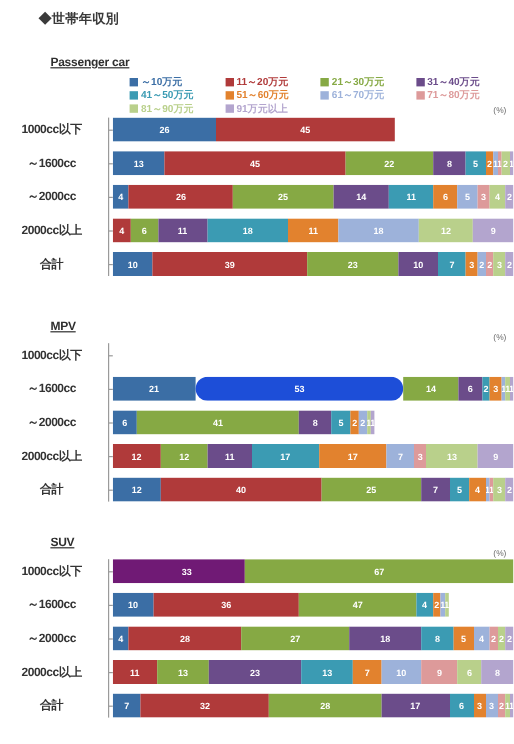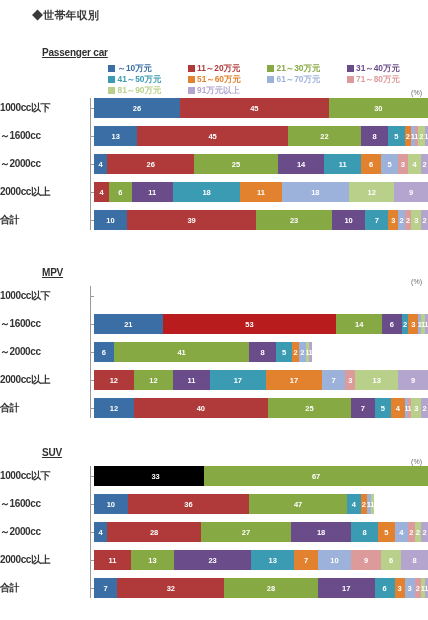--- a/index.html
+++ b/index.html
@@ -86,21 +86,21 @@
   .row {
     display: flex;
     align-items: center;
     height: 20px;
     margin-bottom: 8px;
     position: relative;
   }
   .row:last-child { margin-bottom: 0; }
   .row-label {
     width: 86px;
-    text-align: left;
+    text-align: center;
     padding-right: 4px;
     font-size: 10px;
     font-weight: bold;
     color: #333333;
     letter-spacing: -0.4px;
     flex: 0 0 auto;
   }
   .tick {
     width: 4px;
     height: 1px;
@@ -180,21 +180,20 @@
     <div class="plot">
       <span class="pct-label" style="top:-9px;">(%)</span>
       <div class="axis-line"></div>
       <div class="rows">
           <div class="row">
             <div class="row-label">1000cc以下</div>
             <div class="tick"></div>
             <div class="bar">
               <div class="seg" style="width: 25.7426%; background: rgb(59, 110, 165);">26</div>
               <div class="seg" style="width: 44.5545%; background: rgb(176, 58, 58);">45</div>
-              <div class="seg" style="width: 29.703%; background: rgb(134, 169, 68);">30</div>
             </div>
           </div>
           <div class="row">
             <div class="row-label">～1600cc</div>
             <div class="tick"></div>
             <div class="bar">
               <div class="seg" style="width: 13%; background: rgb(59, 110, 165);">13</div>
               <div class="seg" style="width: 45%; background: rgb(176, 58, 58);">45</div>
               <div class="seg" style="width: 22%; background: rgb(134, 169, 68);">22</div>
               <div class="seg" style="width: 8%; background: rgb(107, 76, 138);">8</div>
@@ -265,21 +264,21 @@
           <div class="row">
             <div class="row-label">1000cc以下</div>
             <div class="tick"></div>
             <div class="bar"></div>
           </div>
           <div class="row">
             <div class="row-label">～1600cc</div>
             <div class="tick"></div>
             <div class="bar">
               <div class="seg" style="width: 20.5882%; background: rgb(59, 110, 165);">21</div>
-              <div class="seg" style="width: 51.9608%; background: #b91c1c;">53</div>
+              <div class="seg" style="width: 51.9608%; background: #1d4ed8; border-radius: 10px;">53</div>
               <div class="seg" style="width: 13.7255%; background: rgb(134, 169, 68);">14</div>
               <div class="seg" style="width: 5.88235%; background: rgb(107, 76, 138);">6</div>
               <div class="seg" style="width: 1.96078%; background: rgb(59, 155, 179);">2</div>
               <div class="seg" style="width: 2.94118%; background: rgb(226, 130, 46);">3</div>
               <div class="seg" style="width: 0.980392%; background: rgb(157, 178, 218);">1</div>
               <div class="seg" style="width: 0.980392%; background: rgb(185, 208, 139);">1</div>
               <div class="seg" style="width: 0.980392%; background: rgb(179, 165, 206);">1</div>
             </div>
           </div>
           <div class="row">
@@ -334,21 +333,21 @@
   <div class="section" id="section-2" style="top:442px;">
     <div class="section-title">SUV</div>
     <div class="plot" style="margin-top:6px;">
       <span class="pct-label" style="top:-8px;">(%)</span>
       <div class="axis-line"></div>
       <div class="rows">
           <div class="row">
             <div class="row-label">1000cc以下</div>
             <div class="tick"></div>
             <div class="bar">
-              <div class="seg" style="width: 33%; background: #000000; padding-left: 13px;">33</div>
+              <div class="seg" style="width: 33%; background: #701a75; padding-left: 13px;">33</div>
               <div class="seg" style="width: 67%; background: rgb(134, 169, 68);">67</div>
             </div>
           </div>
           <div class="row">
             <div class="row-label">～1600cc</div>
             <div class="tick"></div>
             <div class="bar">
               <div class="seg" style="width: 10.101%; background: rgb(59, 110, 165);">10</div>
               <div class="seg" style="width: 36.3636%; background: rgb(176, 58, 58);">36</div>
               <div class="seg" style="width: 29.2929%; background: rgb(134, 169, 68);">47</div>

